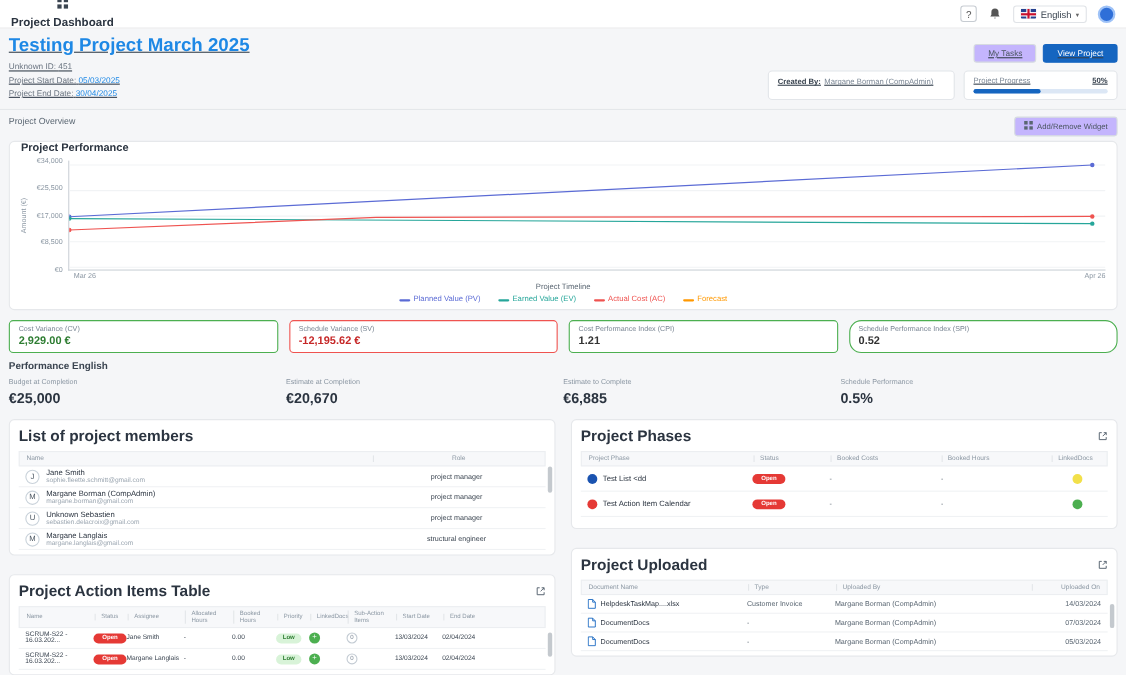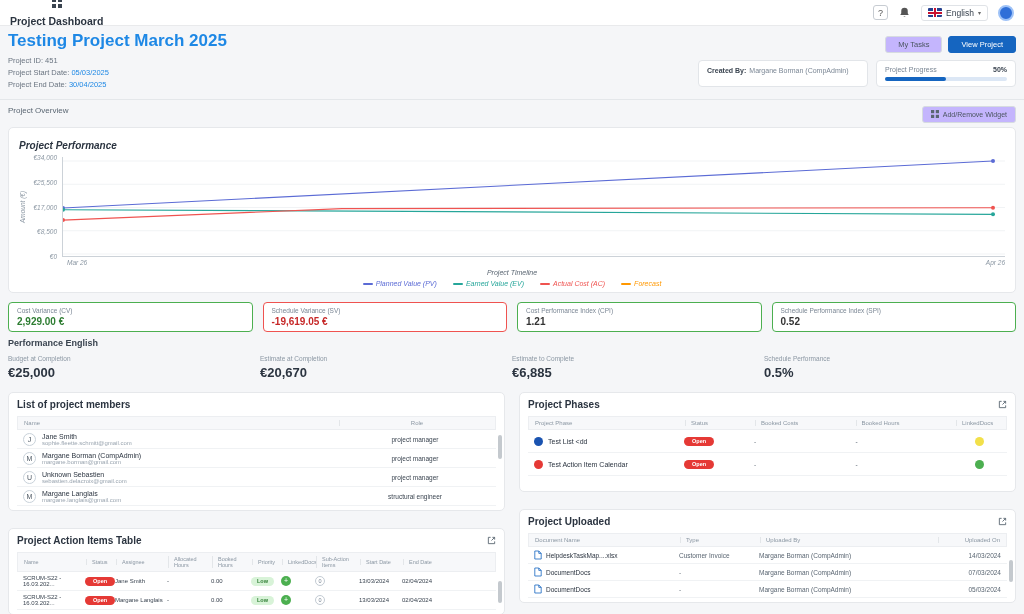--- a/index.html
+++ b/index.html
@@ -29,21 +29,21 @@
 
   main { padding:5px 8px 0; }
 
   
   .tabs-row { display:flex; gap:4px; margin:2px 0 8px; }
   .tab { font-size:7.5px; padding:3px 9px; border-radius:3px; border:1px solid #d6dbe0;
          background:#fff; color:#5a6672; cursor:pointer; font-family:inherit; }
   .tab.active { background:#1565c0; border-color:#1565c0; color:#fff; font-weight:bold; }
 
   
-  .project-header { display:flex; justify-content:space-between; align-items:center; }
+  .project-header { display:flex; justify-content:space-between; align-items:flex-end;text-decoration:underline; }
   .project-title { font-size:17px; color:#1e88e5; font-weight:600; margin-bottom:4px; }
   .meta { font-size:7.5px; color:#6a7480; line-height:1.6; }
   .value-blue { color:#1e88e5; }
   .ph-right { display:flex; flex-direction:column; align-items:flex-end; gap:7px; }
   .ph-buttons { display:flex; gap:6px; }
   .btn-outline { background:#c4b5fd; border:1px solid #d6dbe0; color:#4a5560; font-size:7.5px;
                  padding:3px 12px; border-radius:3px; cursor:pointer; font-family:inherit; }
   .btn-primary { background:#1565c0; border:1px solid #1565c0; color:#fff; font-size:7.5px;
                  padding:3px 12px; border-radius:3px; cursor:pointer; font-family:inherit; }
   .ph-cards { display:flex; gap:8px; }
@@ -55,21 +55,21 @@
   .pc-value { color:#3a4450; font-weight:bold; margin-left:8px; }
   .progress-track { margin-top:4px; height:4px; border-radius:2px; background:#dce7f5; }
   .progress-fill { height:100%; border-radius:2px; background:#1565c0; }
 
   .divider { border:none; border-top:1px solid #e4e7ea; margin:8px -8px 6px; }
 
   
   .overview-row { display:flex; justify-content:space-between; align-items:flex-start; margin-bottom:4px;gap:19px; }
   .overview-label { font-size:8px; color:#5a6672; }
   .widget-btn { display:flex; align-items:center; gap:4px; font-size:7px; padding:3px 8px; }
-  .chart-card { background:#fff; border:1px solid #e6e8eb; border-radius:5px; padding:12px 10px 5px;font-style:italic; }
+  .chart-card { background:#fff; border:1px solid #e6e8eb; border-radius:5px; padding:0 10px 5px; }
   .perf-title { font-size:10px; font-weight:bold; color:#2b3440; margin-bottom:6px; }
   .chart-wrap { display:flex; align-items:stretch; }
   .y-axis-label { writing-mode:vertical-rl; transform:rotate(180deg); font-size:6.5px;
                   color:#8b97a3; text-align:center; }
   .y-ticks { width:36px; display:flex; flex-direction:column; justify-content:space-between;
              font-size:6.5px; color:#8b97a3; text-align:right; padding-right:5px; margin:-3px 0; }
   .plot { flex:1; height:100px; border-left:1px solid #ccd2d8; border-bottom:1px solid #ccd2d8; position:relative; }
   .plot svg { position:absolute; left:0; top:0; }
   .x-ticks { display:flex; justify-content:space-between; font-size:6.5px; color:#8b97a3;
              margin-left:48px; margin-top:2px; }
@@ -89,21 +89,21 @@
   .summary-title { font-size:9px; color:#3a4450; font-weight:bold; }
   .summary-grid { display:grid; grid-template-columns:repeat(4,1fr); margin-top:7px; }
   .s-label { font-size:6.5px; color:#8b97a3; }
   .s-value { font-size:13px; font-weight:bold; color:#2b3440; margin-top:3px; }
 
   
   .col-grid { display:grid; grid-template-columns:1fr 1fr; gap:14px; align-items:start; }
   .col { display:flex; flex-direction:column; gap:17px; }
   .card { background:#fff; border:1px solid #e6e8eb; border-radius:5px; padding:6px 8px 4px; position:relative; }
   .card-head { display:flex; justify-content:space-between; align-items:center; margin-bottom:6px; }
-  .card-head h3 { font-size:10px; font-weight:bold; color:#2b3440;text-align:right; }
+  .card-head h3 { font-size:14px; font-weight:bold; color:#2b3440;text-align:right; }
   .expand-icon { cursor:pointer; display:flex; }
   .thead { display:grid; background:#f7f8fa; border:1px solid #eceef1; font-size:6px;
            color:#8b97a3; padding:3px 6px; align-items:center; }
   .thead span { padding-left:5px; border-left:1px solid #e3e6e9; }
   .thead span:first-child { padding-left:0; border-left:none; }
   .members-head { grid-template-columns:1fr 150px; }
   .members-head span:last-child { text-align:center; }
   .member-row { display:flex; align-items:center; padding:2px 6px; border-bottom:1px solid #f0f2f4; min-height:19px; cursor:pointer; }
   .avatar-sm { width:13px; height:13px; border-radius:50%; border:1px solid #c9d2da; color:#4a5560;
                font-size:7px; display:flex; align-items:center; justify-content:center;
@@ -173,21 +173,21 @@
   </div>
 </header>
 
 <main>
 
 
   <section class="project-header">
     <div class="ph-left">
       <h1 class="project-title">Testing Project March 2025</h1>
       <div class="meta">
-        <span>Project ID:</span> <span>451</span>
+        <span>Unknown ID:</span> <span>451</span>
       </div>
       <div class="meta">
         <span>Project Start Date:</span> <span class="value-blue">05/03/2025</span>
       </div>
       <div class="meta">
         <span>Project End Date:</span> <span class="value-blue">30/04/2025</span>
       </div>
     </div>
     <div class="ph-right">
       <div class="ph-buttons">
@@ -283,27 +283,27 @@
     </div>
   </section>
 
   <div class="metrics-row">
     <div class="metric-card" style="border-color: rgb(76, 175, 80);">
       <div class="metric-label">Cost Variance (CV)</div>
       <div class="metric-value" style="color: rgb(46, 125, 50);">2,929.00 €</div>
     </div>
     <div class="metric-card" style="border-color: rgb(239, 83, 80);">
       <div class="metric-label">Schedule Variance (SV)</div>
-      <div class="metric-value" style="color: rgb(198, 40, 40);">-19,619.05 €</div>
+      <div class="metric-value" style="color: rgb(198, 40, 40);">-12,195.62 €</div>
     </div>
     <div class="metric-card" style="border-color: rgb(76, 175, 80);">
       <div class="metric-label">Cost Performance Index (CPI)</div>
       <div class="metric-value" style="color: rgb(51, 51, 51);">1.21</div>
     </div>
-    <div class="metric-card" style="border-color: rgb(76, 175, 80);">
+    <div class="metric-card" style="border-color: rgb(76, 175, 80); border-radius: 11px;">
       <div class="metric-label">Schedule Performance Index (SPI)</div>
       <div class="metric-value" style="color: rgb(51, 51, 51);">0.52</div>
     </div>
   </div>
 
   <section class="summary">
     <h3 class="summary-title">Performance English</h3>
     <div class="summary-grid">
       <div>
         <div class="s-label">Budget at Completion</div>

